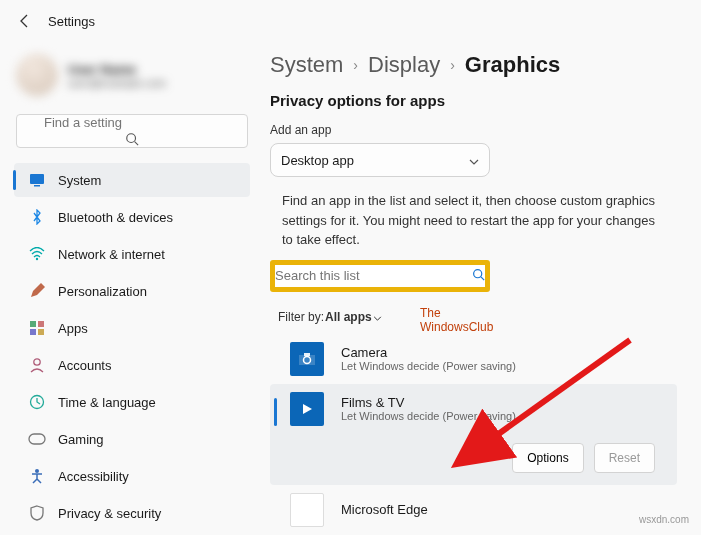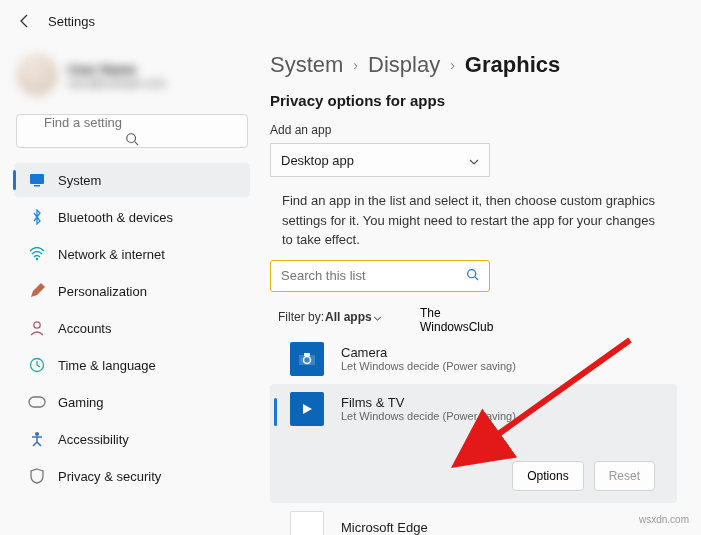--- a/index.html
+++ b/index.html
@@ -21,35 +21,35 @@
 .nav-item.active { background: #eceef0; position: relative; }
 .nav-item.active::before { content: ""; position: absolute; left: -1px; top: 7px; bottom: 7px; width: 3px; background: #1976d2; border-radius: 2px; }
 .ico { width: 18px; height: 18px; display: flex; align-items: center; justify-content: center; }
 .main { flex: 1; padding: 4px 24px 0 12px; }
 .crumbs { display: flex; align-items: center; gap: 10px; font-size: 22px; margin: 6px 0 14px 0; }
 .crumb { color: #5a5a5a; cursor: pointer; }
 .crumb.cur { font-weight: 600; color: #1a1a1a; }
 .chev { color: #888; font-size: 14px; }
 .subhead { font-weight: 600; font-size: 15px; margin-bottom: 14px; }
 .label { font-size: 12px; color: #333; margin-bottom: 6px; }
-.combo { width: 220px; height: 34px; border: 1px solid #d3d3d3; border-radius: 0; background: #fdfdfd; display: flex; align-items: center; justify-content: space-between; padding: 0 10px; font-size: 13px; margin-bottom: 8px; cursor: pointer; }
+.combo { width: 220px; height: 34px; border: 1px solid #d3d3d3; border-radius: 8px; background: #fdfdfd; display: flex; align-items: center; justify-content: space-between; padding: 0 10px; font-size: 13px; margin-bottom: 8px; cursor: pointer; }
 .btn { height: 30px; border: 1px solid #d3d3d3; background: #fdfdfd; border-radius: 4px; padding: 0 14px; font-size: 12px; cursor: pointer; }
 .btn.disabled { color: #999; cursor: default; }
 .desc { font-size: 13px; color: #333; line-height: 1.5; margin: 14px 0 10px 12px; max-width: 380px; }
-.listsearch { height: 32px; border: 1px solid #eab308; border-radius: 3px; display: flex; align-items: center; padding: 0 10px; background: #fff; justify-content: space-between; max-width: 220px; }
+.listsearch { height: 32px; border: 5px solid #eab308; border-radius: 3px; display: flex; align-items: center; padding: 0 0; background: #fff; justify-content: space-between; max-width: 220px; }
 .listsearch input { border: none; outline: none; font-size: 13px; flex: 1; }
-.watermark { position: absolute; left: 420px; top: 306px; font-size: 12px; color: #000000; line-height: 1.2; }
+.watermark { position: absolute; left: 420px; top: 306px; font-size: 12px; color: #c2410c; line-height: 1.2; }
 .filter-row { display: flex; align-items: center; gap: 1px; font-size: 12px; color: #333; margin: 18px 0 10px 8px; }
 .app-row { display: flex; align-items: center; gap: 17px; padding: 8px 10px 8px 20px; border-radius: 4px; }
 .app-row.selected { background: #eceef0; position: relative; flex-wrap: wrap; padding-bottom: 12px; }
 .app-row.selected::before { content: ""; position: absolute; left: 4px; top: 14px; height: 28px; width: 3px; background: #1976d2; border-radius: 2px; }
 .app-ico { width: 34px; height: 34px; background: #0b66b7; border-radius: 2px; display: flex; align-items: center; justify-content: center; }
 .app-txt .t { font-size: 13px; }
 .app-txt .s { font-size: 11px; color: #666; }
-.app-actions { width: 100%; display: flex; gap: 10px; justify-content: flex-end; padding-right: 12px; margin-top: 18px; }
+.app-actions { width: 100%; display: flex; gap: 10px; justify-content: flex-end; padding-right: 12px; margin-top: 0; }
 .arrow-overlay { position: absolute; left: 440px; top: 330px; pointer-events: none; }
 .footer { position: absolute; right: 12px; bottom: 10px; font-size: 10px; color: #999; }
 </style>
 </head>
 <body>
 
 <div class="topbar">
   <div class="back-btn">
     <svg width="16" height="16" viewBox="0 0 16 16">
         <path d="M10 2 L4 8 L10 14" stroke="#333" stroke-width="1.3" fill="none"></path>
@@ -103,20 +103,31 @@
           </span>
         <span>Network &amp; internet</span>
       </div>
       <div class="nav-item">
         <span class="ico">
             <svg width="16" height="16" viewBox="0 0 16 16">
               <path d="M2 14 L4 8 L12 0 L16 4 L8 12 Z" fill="#c0694b"></path>
             </svg>
           </span>
         <span>Personalization</span>
+      </div>
+      <div class="nav-item">
+        <span class="ico">
+            <svg width="16" height="16" viewBox="0 0 16 16">
+              <rect x="1" y="1" width="6" height="6" fill="#5a7"></rect>
+              <rect x="9" y="1" width="6" height="6" fill="#c77"></rect>
+              <rect x="1" y="9" width="6" height="6" fill="#77c"></rect>
+              <rect x="9" y="9" width="6" height="6" fill="#ca5"></rect>
+            </svg>
+          </span>
+        <span>Apps</span>
       </div>
       <div class="nav-item">
         <span class="ico">
             <svg width="14" height="16" viewBox="0 0 14 16">
               <circle cx="7" cy="5" r="3.2" fill="none" stroke="#b05e7a" stroke-width="1.3"></circle>
               <path d="M1 15 Q7 9 13 15" fill="none" stroke="#b05e7a" stroke-width="1.3"></path>
             </svg>
           </span>
         <span>Accounts</span>
       </div>

